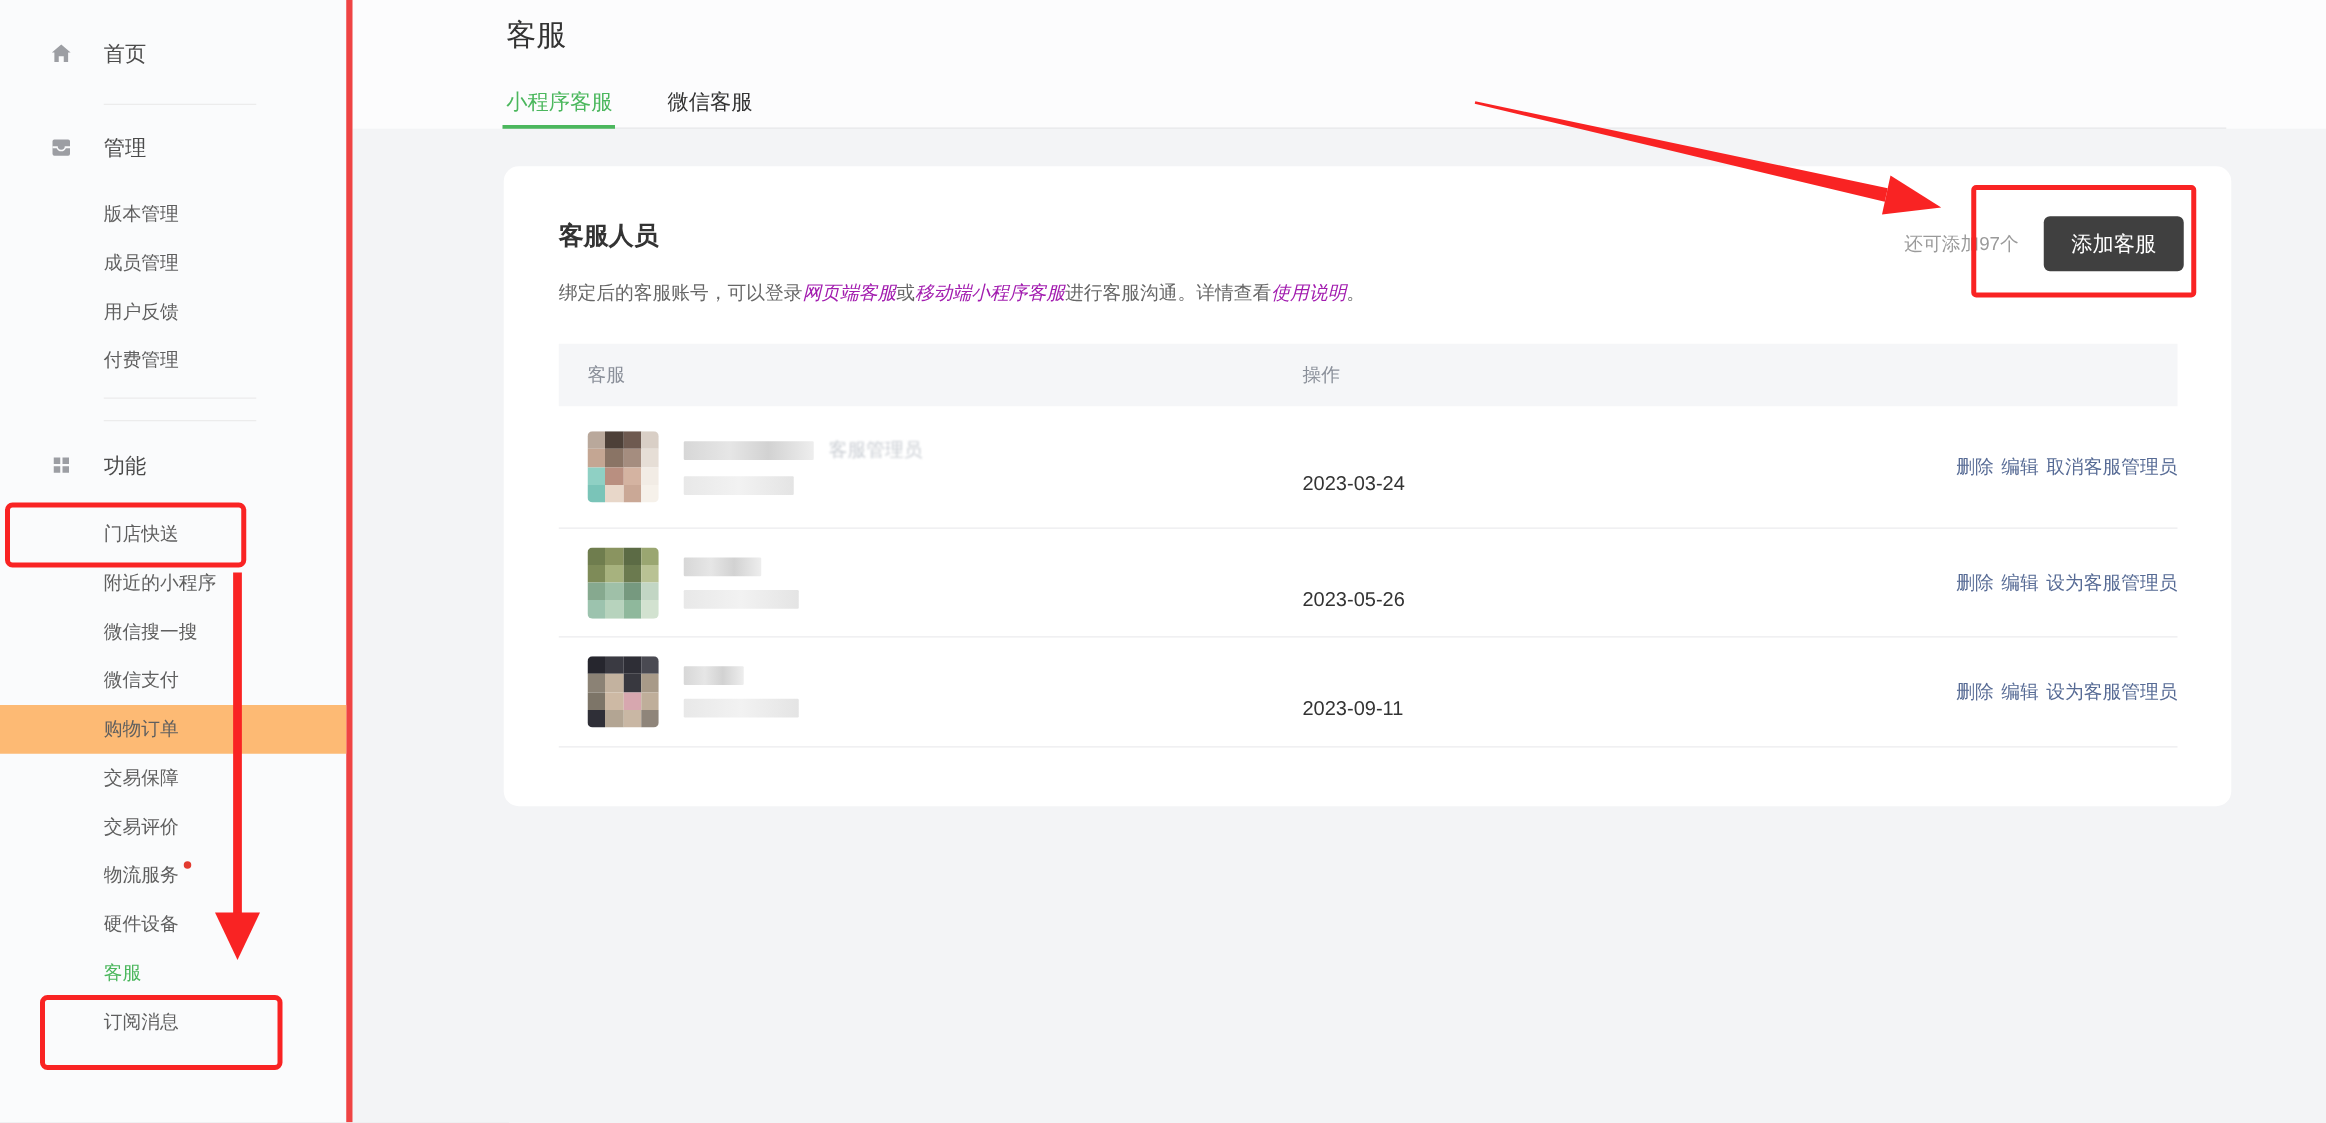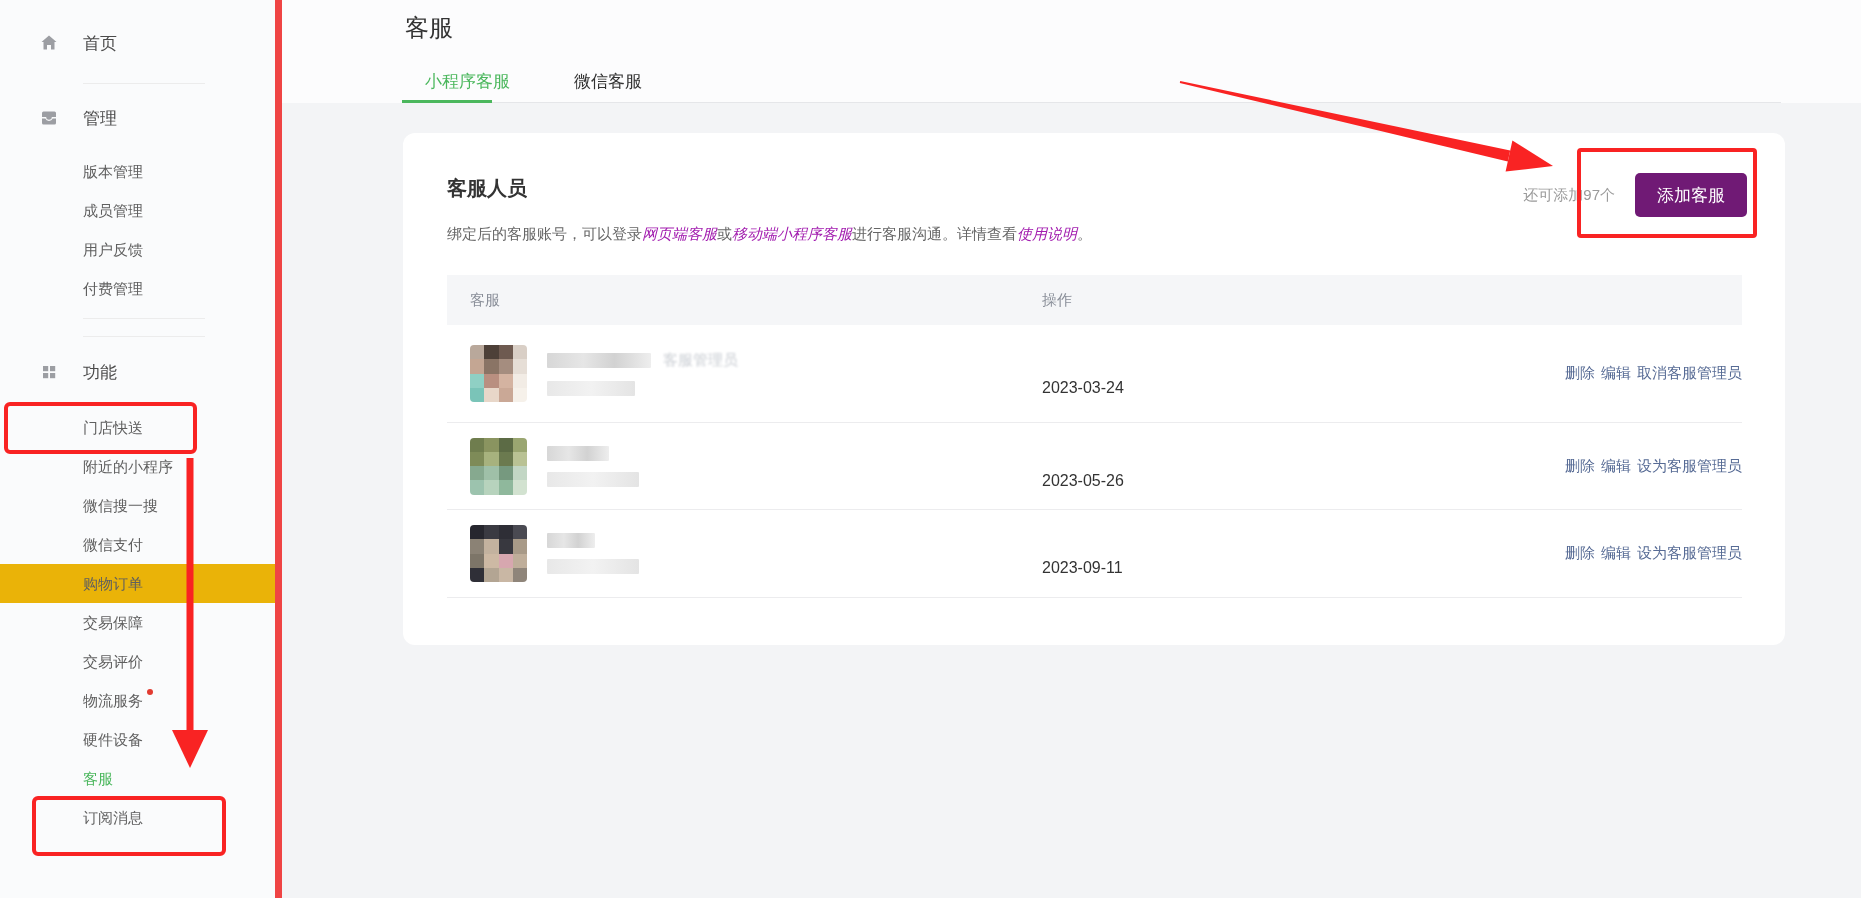--- a/index.html
+++ b/index.html
@@ -7,63 +7,63 @@
   .page {
     position: relative; width: 1861px; height: 898px; overflow: hidden;
     background:#f3f4f6;
     font-family: "Liberation Sans", "DejaVu Sans", sans-serif;
     color:#333;
   }
 
   
   .sidebar {
     position:absolute; left:0; top:0; width:282px; height:898px;
-    background:#fafbfc; border-right:7px solid #ef4444; z-index:1;
+    background:#fafbfc; border-right:5px solid #ef4444; z-index:1;
   }
   .side-section { display:flex; align-items:center; height:40px; padding-left:40px; cursor:pointer; }
   .side-section .s-icon { width:18px; height:18px; margin-right:25px; flex:0 0 auto; }
   .side-section .s-label { font-size:17px; color:#4b4b4b; }
   .side-divider { height:1px; background:#ececec; margin:0 0 0 83px; width:122px; }
   .side-item { height:39px; line-height:39px; padding-left:83px; font-size:15px; color:#5f5f5f; cursor:pointer; white-space:nowrap; }
-  .side-item.highlighted { background:#eab308; }
+  .side-item.highlighted { background:#fdba74; }
   .side-item.active { color:#4bb75d; }
   .red-dot { display:inline-block; width:6px; height:6px; border-radius:50%; background:#e23b30; vertical-align:top; margin:8px 0 0 4px; }
 
   .sp-home { padding-top:23px; height:63px; }
   .sp-manage { margin-top:14px; }
   .group-items { margin-top:14px; }
   .div1 { margin-top:20px; }
   .div2 { margin-top:10px; }
   .sp-stats { margin-top:16px; }
   .div3 { margin-top:17px; }
   .sp-features { margin-top:15px; }
   .feature-items { margin-top:16px; }
 
   
   .main { position:absolute; left:282px; top:0; right:0; bottom:0; background:#f3f4f6; }
   .main-header { position:absolute; left:0; top:0; right:0; height:103px; background:#fcfcfd; }
   .page-title { position:absolute; left:123px; top:12px; font-size:24px; font-weight:400; color:#333; }
   .tabs { position:absolute; left:123px; top:70px; display:flex; gap:44px; font-size:17px; }
-  .tab { cursor:pointer; color:#333;margin-left:20px; }
+  .tab { cursor:pointer; color:#333; }
   .tab.active { color:#4bb75d; }
   .tab-underline { position:absolute; left:120px; top:100px; width:90px; height:3px; background:#4bb75d; }
   .tab-border { position:absolute; left:120px; top:102px; width:1379px; height:1px; background:#e5e6e9; }
 
   
   .card {
     position:absolute; left:121px; top:133px; width:1382px; height:512px;
     background:#fff; border-radius:12px;
   }
   .panel-title { position:absolute; left:44px; top:42px; font-size:20px; color:#333; }
   .panel-desc { position:absolute; left:44px; top:92px; font-size:15px; color:#666; }
   .panel-desc .link { color:#a21caf; cursor:pointer;font-style:italic; }
   .card-actions { position:absolute; right:38px; top:40px; height:44px; display:flex; align-items:center; gap:20px; }
   .quota { font-size:15px; color:#9a9a9a; }
   .add-btn {
-    width:112px; height:44px; background:#701a75; color:#fff; font-size:17px;
+    width:112px; height:44px; background:#404040; color:#fff; font-size:17px;
     border:none; border-radius:5px; cursor:pointer;
     font-family:"Liberation Sans","DejaVu Sans",sans-serif;
   }
 
   
   .cs-table { position:absolute; left:44px; top:142px; width:1295px; }
   .t-head {
     height:50px; background:#f5f6f8; display:grid; grid-template-columns:595px 1fr auto;
     align-items:center; font-size:15px; color:#8a8f99;
   }

